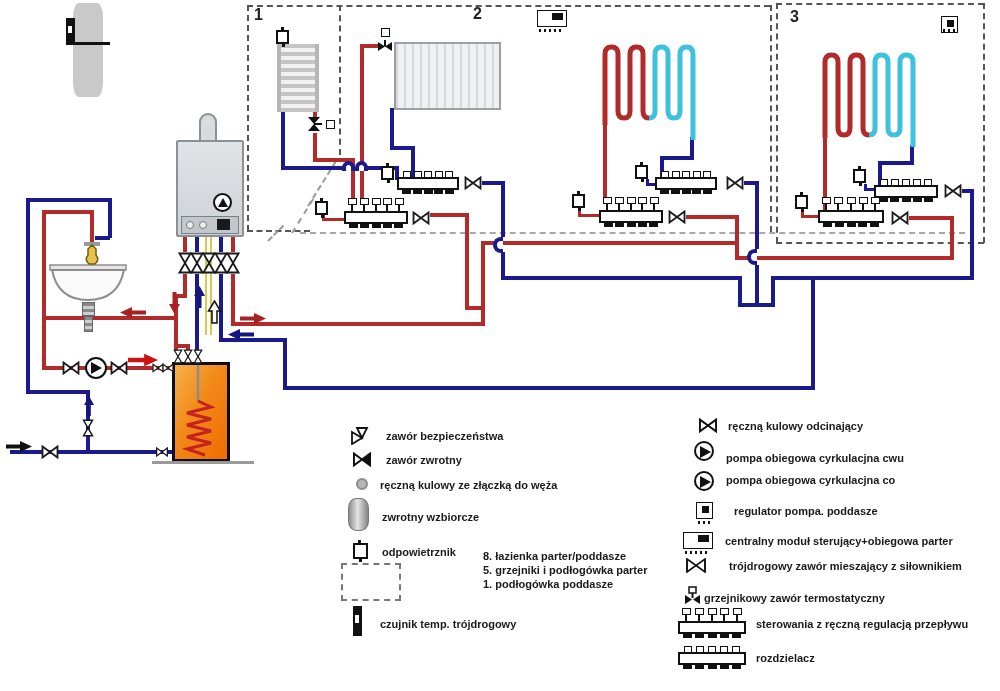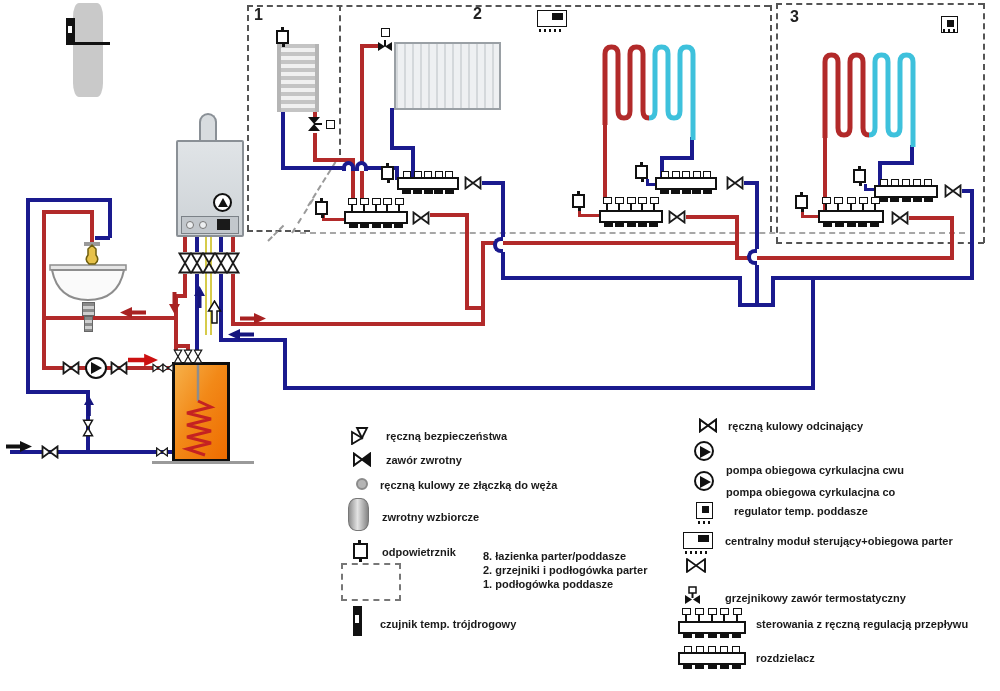--- a/index.html
+++ b/index.html
@@ -454,83 +454,84 @@
       <path d="M4.5,22 V10 H1 L6.5,0 L12,10 H8.5 V22 Z" fill="#15157e"></path>
     </svg>
   <svg class="arr" style="left:6px;top:440px" width="26" height="13" viewBox="0 0 26 13">
       <path d="M0,4.5 H14 V1 L26,6.5 L14,12 V8.5 H0 Z" fill="#111"></path>
     </svg>
 
   <svg style="position:absolute;left:351px;top:426px" width="24" height="19" viewBox="0 0 24 19">
     <path d="M1,6 L11,12 L1,18 Z" fill="#fff" stroke="#111" stroke-width="1.8"></path>
     <path d="M11,12 L6,2 L16,2 Z" fill="#fff" stroke="#111" stroke-width="1.8"></path>
   </svg>
-  <div class="txt" style="left:386px;top:430px">ręczną bezpieczeństwa</div>
+  <div class="txt" style="left:386px;top:430px">zawór bezpieczeństwa</div>
 
   <svg style="position:absolute;left:352px;top:452px" width="20" height="15" viewBox="0 0 18 14">
     <path d="M1.5,1.5 L9,7 L1.5,12.5 Z" fill="#fff" stroke="#111" stroke-width="1.8"></path>
     <path d="M16.5,1.5 L9,7 L16.5,12.5 Z" fill="#111" stroke="#111" stroke-width="1.8"></path>
   </svg>
   <div class="txt" style="left:386px;top:454px">zawór zwrotny</div>
 
   <div class="box" style="left:356px;top:478px;width:12px;height:12px;border-radius:50%;background:#b5b5b5;border:2px solid #8b8b8b"></div>
   <div class="txt" style="left:380px;top:479px">ręczną kulowy ze złączką do węża</div>
 
   <div class="box" style="left:348px;top:498px;width:21px;height:33px;border-radius:8px/10px;border:1px solid #777;background:linear-gradient(90deg,#8f8f8f,#e3e3e3 45%,#848484)"></div>
   <div class="txt" style="left:382px;top:511px">zwrotny wzbiorcze</div>
 
   <div class="vent" style="left:353px;top:543px;width:15px;height:16px"></div>
   <div class="txt" style="left:382px;top:546px">odpowietrznik</div>
 
   <div class="box" style="left:341px;top:563px;width:60px;height:38px;border:2px dashed #777"></div>
 
   <div class="klist" style="left:483px;top:549px">8. łazienka parter/poddasze</div>
-  <div class="klist" style="left:483px;top:563px">2. grzejniki i podłogówka parter</div>
+  <div class="klist" style="left:483px;top:563px">5. grzejniki i podłogówka parter</div>
   <div class="klist" style="left:483px;top:577px">1. podłogówka poddasze</div>
 
   <div class="box" style="left:353px;top:606px;width:9px;height:30px;background:#111"></div>
   <div class="box" style="left:355px;top:615px;width:4px;height:8px;background:#fff"></div>
   <div class="txt" style="left:380px;top:618px">czujnik temp. trójdrogowy</div>
 
   <svg style="position:absolute;left:698px;top:418px" width="20" height="15" viewBox="0 0 18 14">
     <path d="M1.5,1.5 L9,7 L1.5,12.5 Z" fill="#fff" stroke="#111" stroke-width="1.8"></path>
     <path d="M16.5,1.5 L9,7 L16.5,12.5 Z" fill="#fff" stroke="#111" stroke-width="1.8"></path>
   </svg>
   <div class="txt" style="left:728px;top:420px">ręczną kulowy odcinający</div>
 
   <div class="pump" style="left:694px;top:441px;width:20px;height:20px"></div>
-  <div class="txt" style="left:726px;top:464px">pompa obiegowa cyrkulacjna  cwu</div>
+  <div class="txt" style="left:726px;top:452px">pompa obiegowa cyrkulacjna  cwu</div>
 
   <div class="pump" style="left:694px;top:471px;width:20px;height:20px"></div>
-  <div class="txt" style="left:726px;top:486px">pompa obiegowa cyrkulacjna  co</div>
+  <div class="txt" style="left:726px;top:474px">pompa obiegowa cyrkulacjna  co</div>
 
   <div class="box ctrl" style="left:696px;top:502px;width:17px;height:17px">
     <div class="box" style="left:5px;top:3px;width:7px;height:7px;background:#111"></div>
   </div>
   <div class="dots" style="left:698px;top:521px;width:13px;height:2.5px"></div>
-  <div class="txt" style="left:734px;top:505px">regulator temp. poddasze</div>
+  <div class="txt" style="left:734px;top:505px">regulator pompa. poddasze</div>
 
   <div class="box ctrl" style="left:683px;top:532px;width:30px;height:17px">
     <div class="box" style="left:14px;top:2px;width:11px;height:7px;background:#111"></div>
   </div>
   <div class="dots" style="left:685px;top:551px;width:24px;height:3px"></div>
   <div class="txt" style="left:725px;top:535px">centralny moduł sterujący+obiegowa parter</div>
 
   <svg style="position:absolute;left:686px;top:558px" width="20" height="15" viewBox="0 0 20 15">
     <path d="M1,1 L19,14 L19,1 L1,14 Z" fill="none" stroke="#111" stroke-width="1.6"></path>
     <path d="M1,1 L1,14 M19,1 L19,14" stroke="#111" stroke-width="1.6"></path>
   </svg>
+  <div class="txt" style="left:729px;top:560px">trójdrogowy zawór mieszający  z siłownikiem</div>
 
   <svg style="position:absolute;left:684px;top:586px" width="17" height="19" viewBox="0 0 17 19">
     <rect x="5" y="1" width="7" height="6" fill="#fff" stroke="#111" stroke-width="1.5"></rect>
     <line x1="8.5" y1="7" x2="8.5" y2="12" stroke="#111" stroke-width="2"></line>
     <path d="M1,9 L8,13.5 L1,18 Z" fill="#111"></path>
       <path d="M16,9 L9,13.5 L16,18 Z" fill="#111"></path>
   </svg>
-  <div class="txt" style="left:725px;top:592px">grzejnikowy zawór termostatyczny</div>
+  <div class="txt" style="left:704px;top:592px">grzejnikowy zawór termostatyczny</div>
 
   <div class="mf" style="left:678px;top:608px;width:68px">
     <div class="mf-stems">
         <b></b>
         <b></b>
         <b></b>
         <b></b>
         <b></b>
       </div>
       <div class="mf-body"></div>

